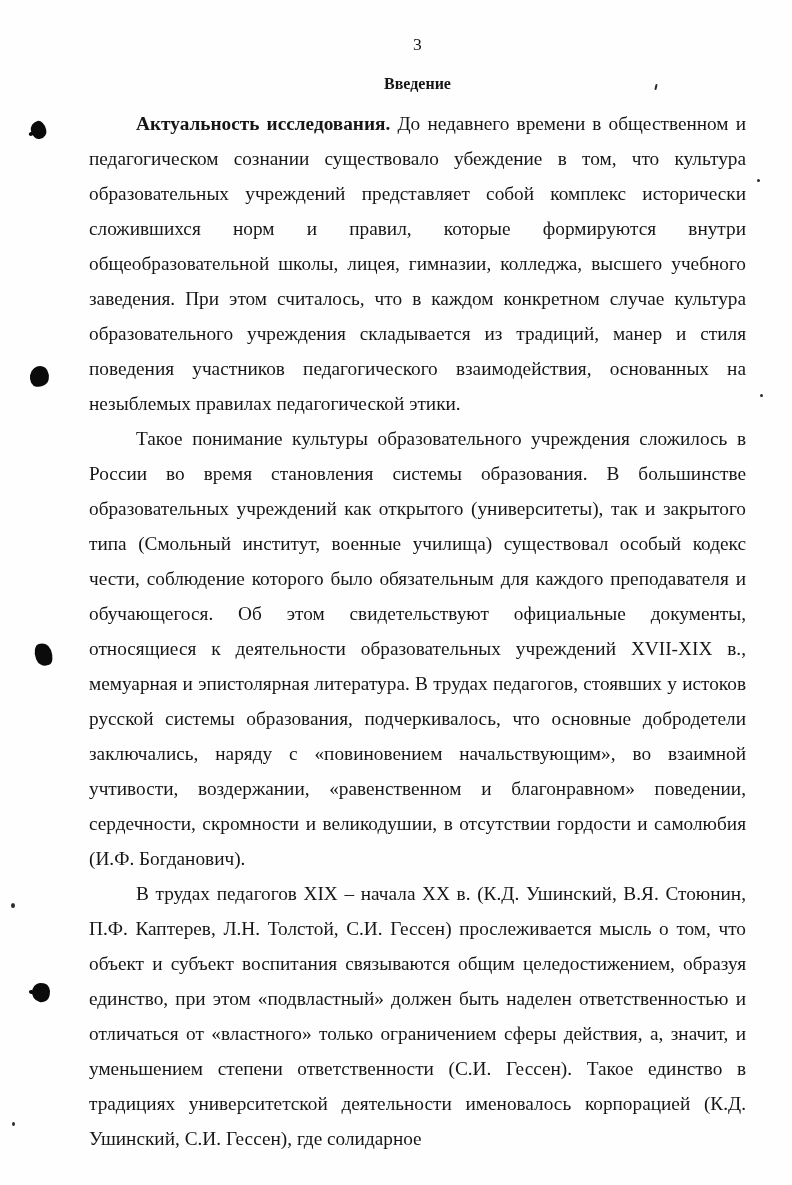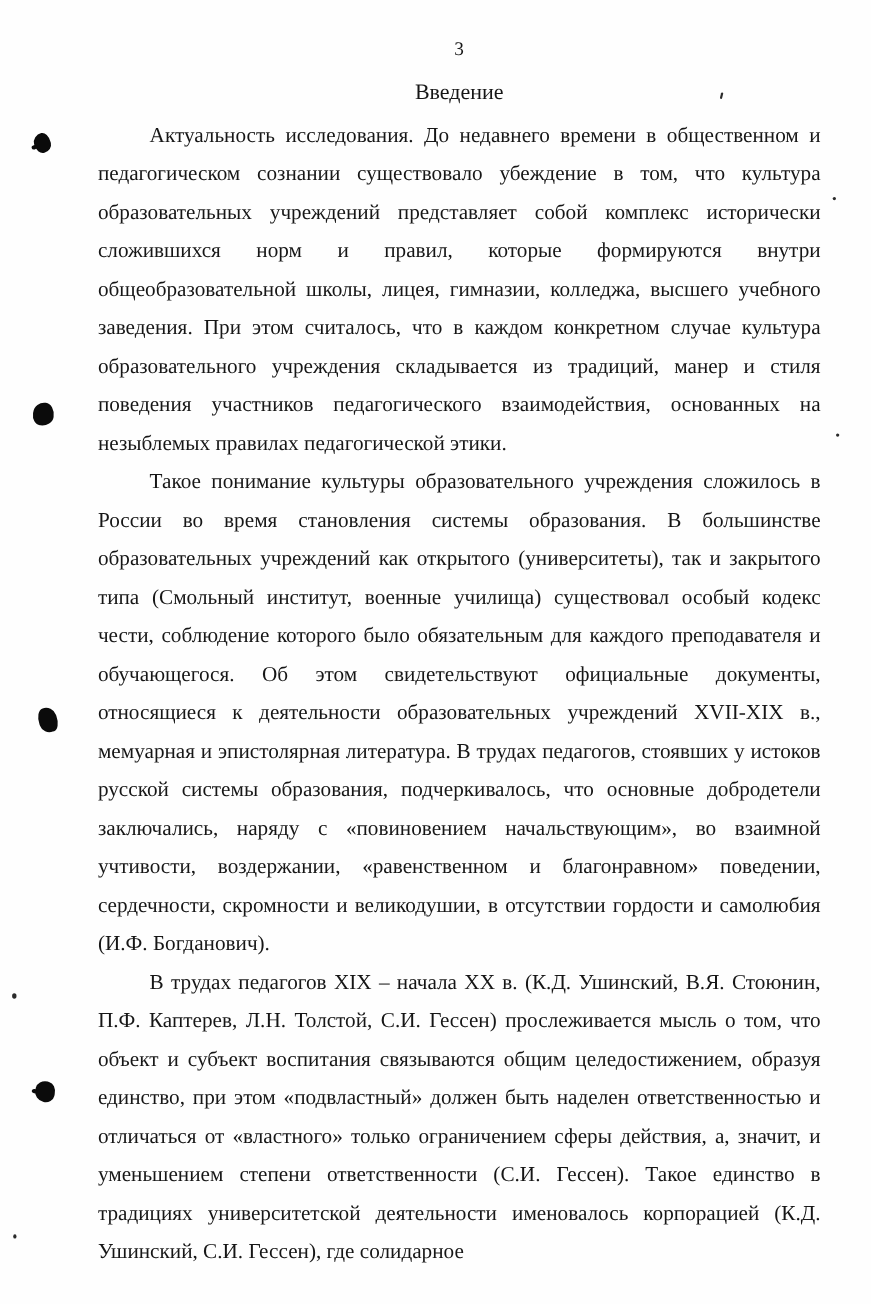--- a/index.html
+++ b/index.html
@@ -25,29 +25,29 @@
   }
   .page-number {
     text-align: center;
     font-size: 17.5px;
     line-height: 24px;
     letter-spacing: .5px;
   }
   .heading {
     margin: 15px 0 9px 0;
     text-align: center;
-    font-size: 20px;
-    font-weight: normal;
+    font-size: 16px;
+    font-weight: bold;
     line-height: 26px;
   }
   p.para {
     margin: 0;
     text-indent: 47px;
   }
-  .lead { font-weight: normal; }
+  .lead { font-weight: bold; }
 
   
   .ink-blot {
     position: absolute;
     background: #0b0b0b;
     transform: rotate(-14deg);
   }
   .blot-1 { left: 31px; top: 121px; width: 15px; height: 18px;
             border-radius: 62% 45% 55% 50% / 48% 60% 42% 55%; }
   .blot-2 { left: 30px; top: 366px; width: 19px; height: 21px;

